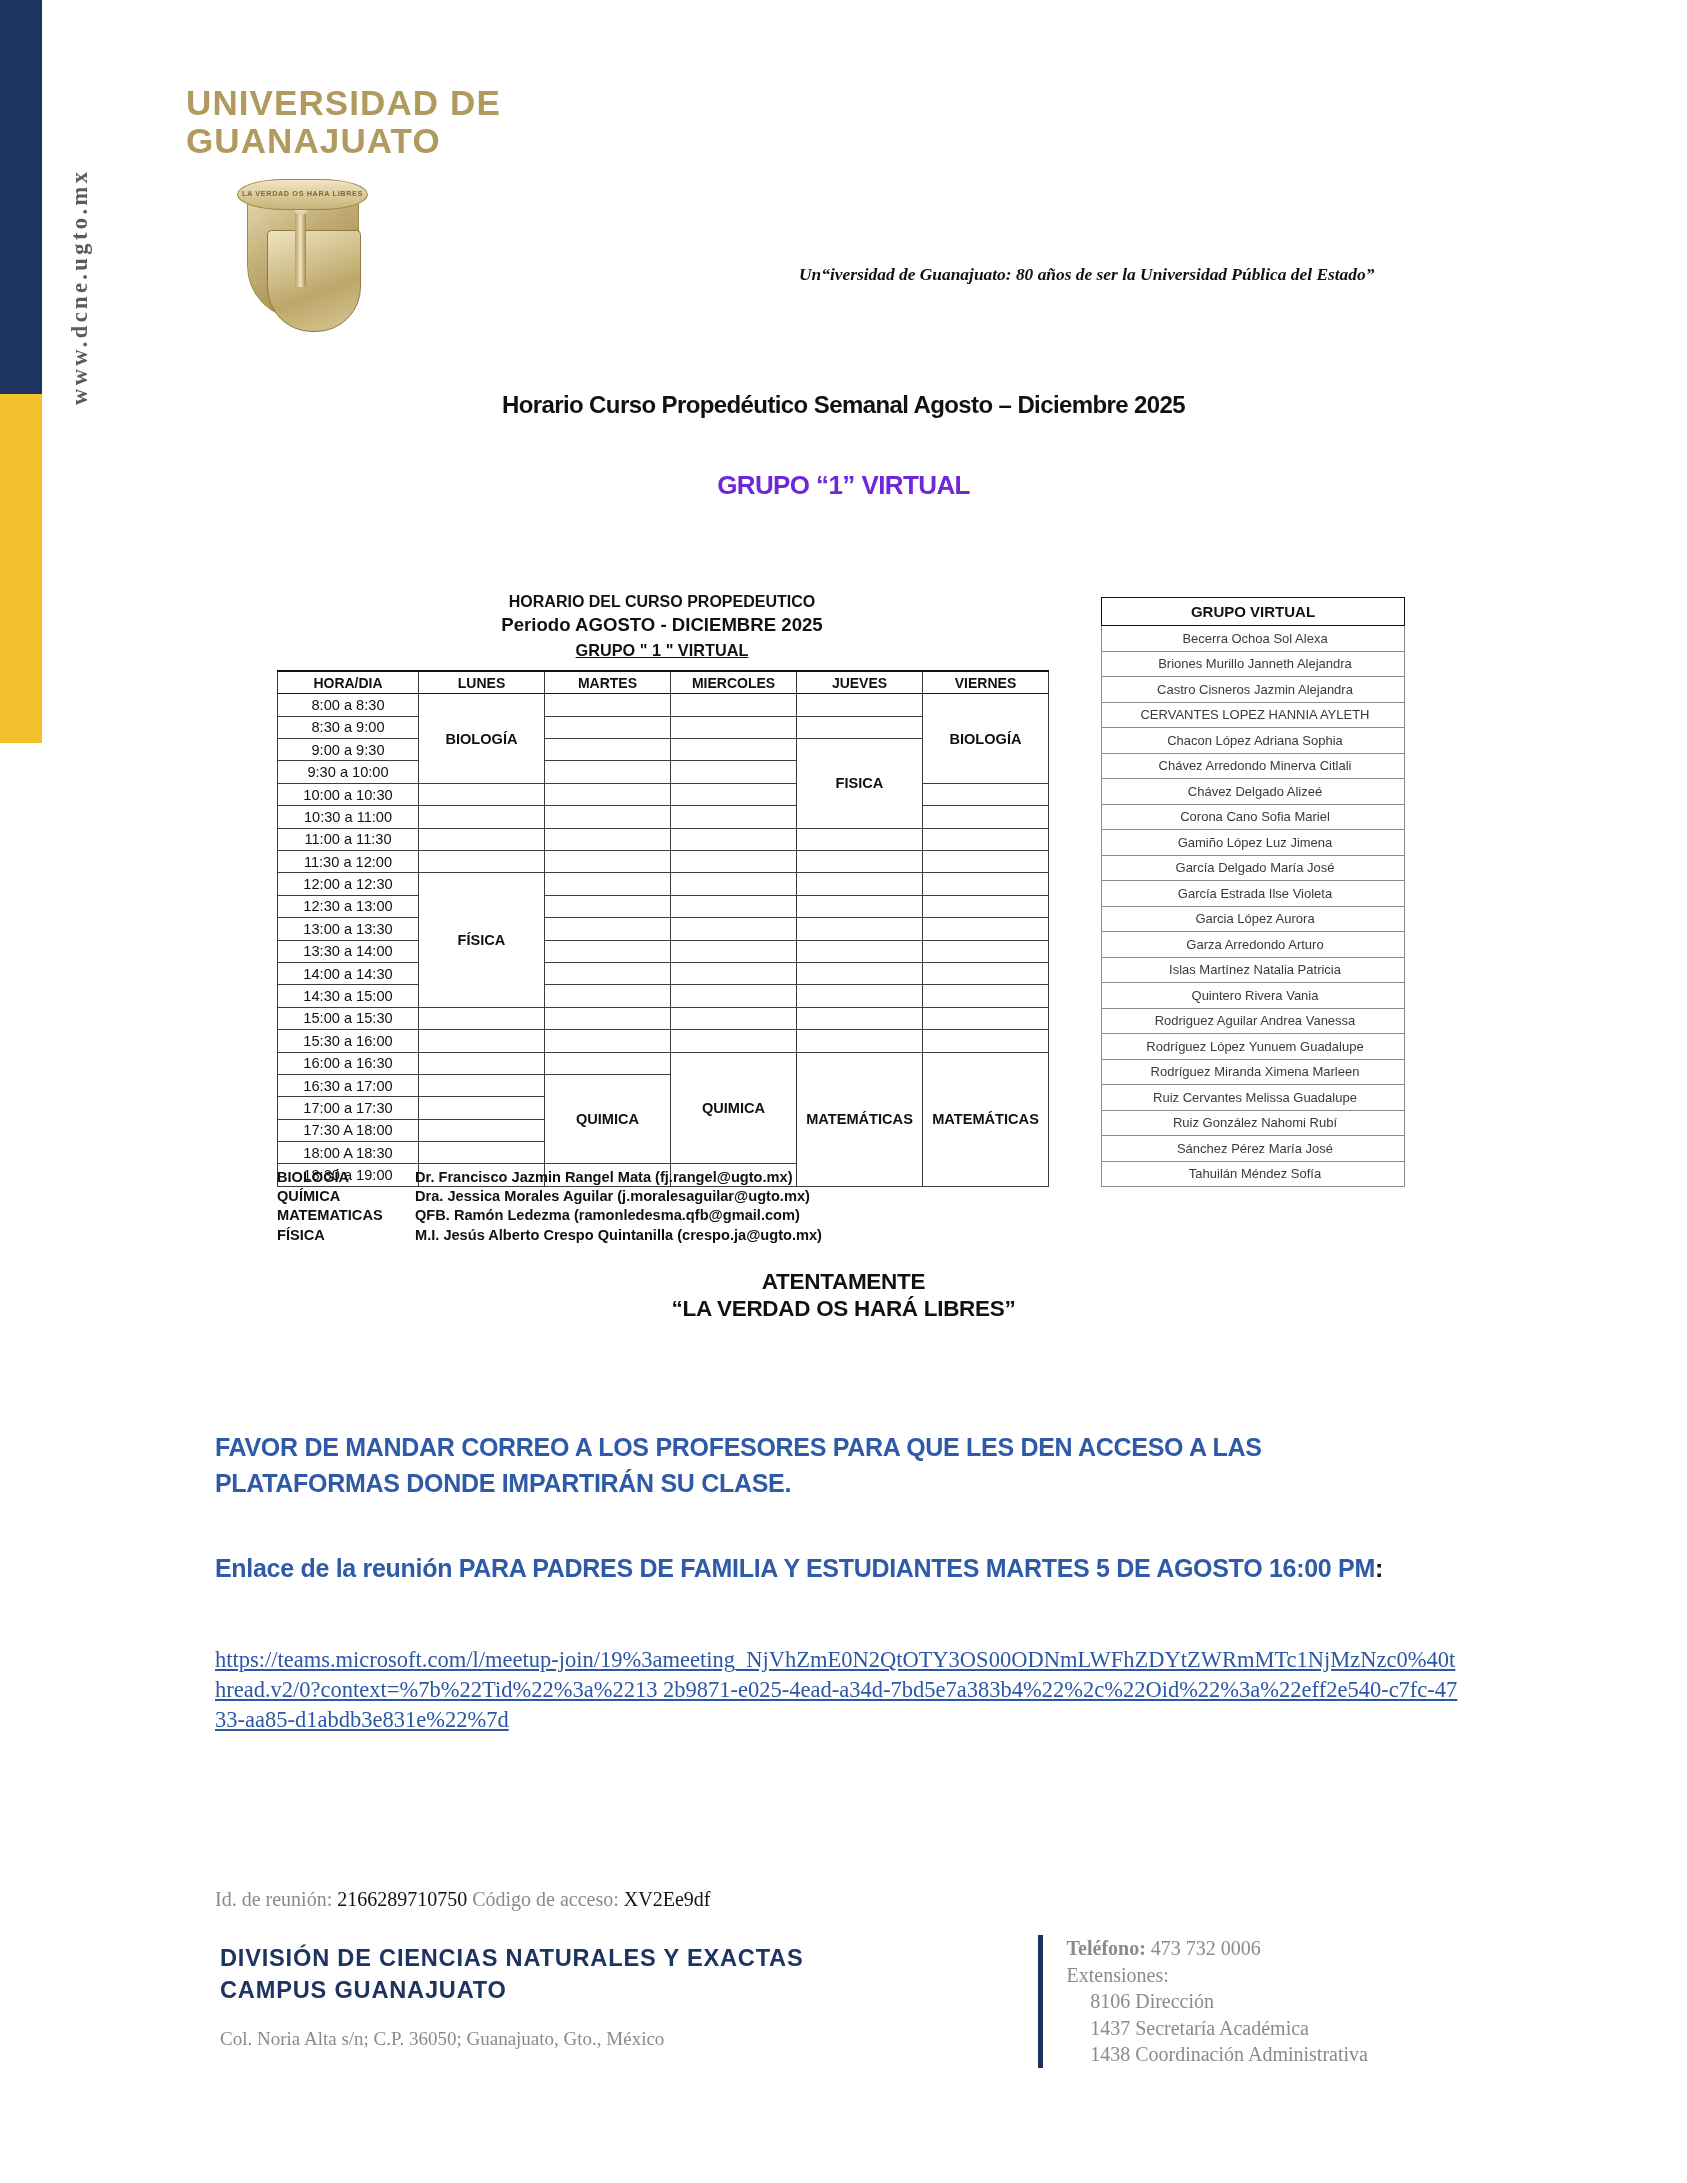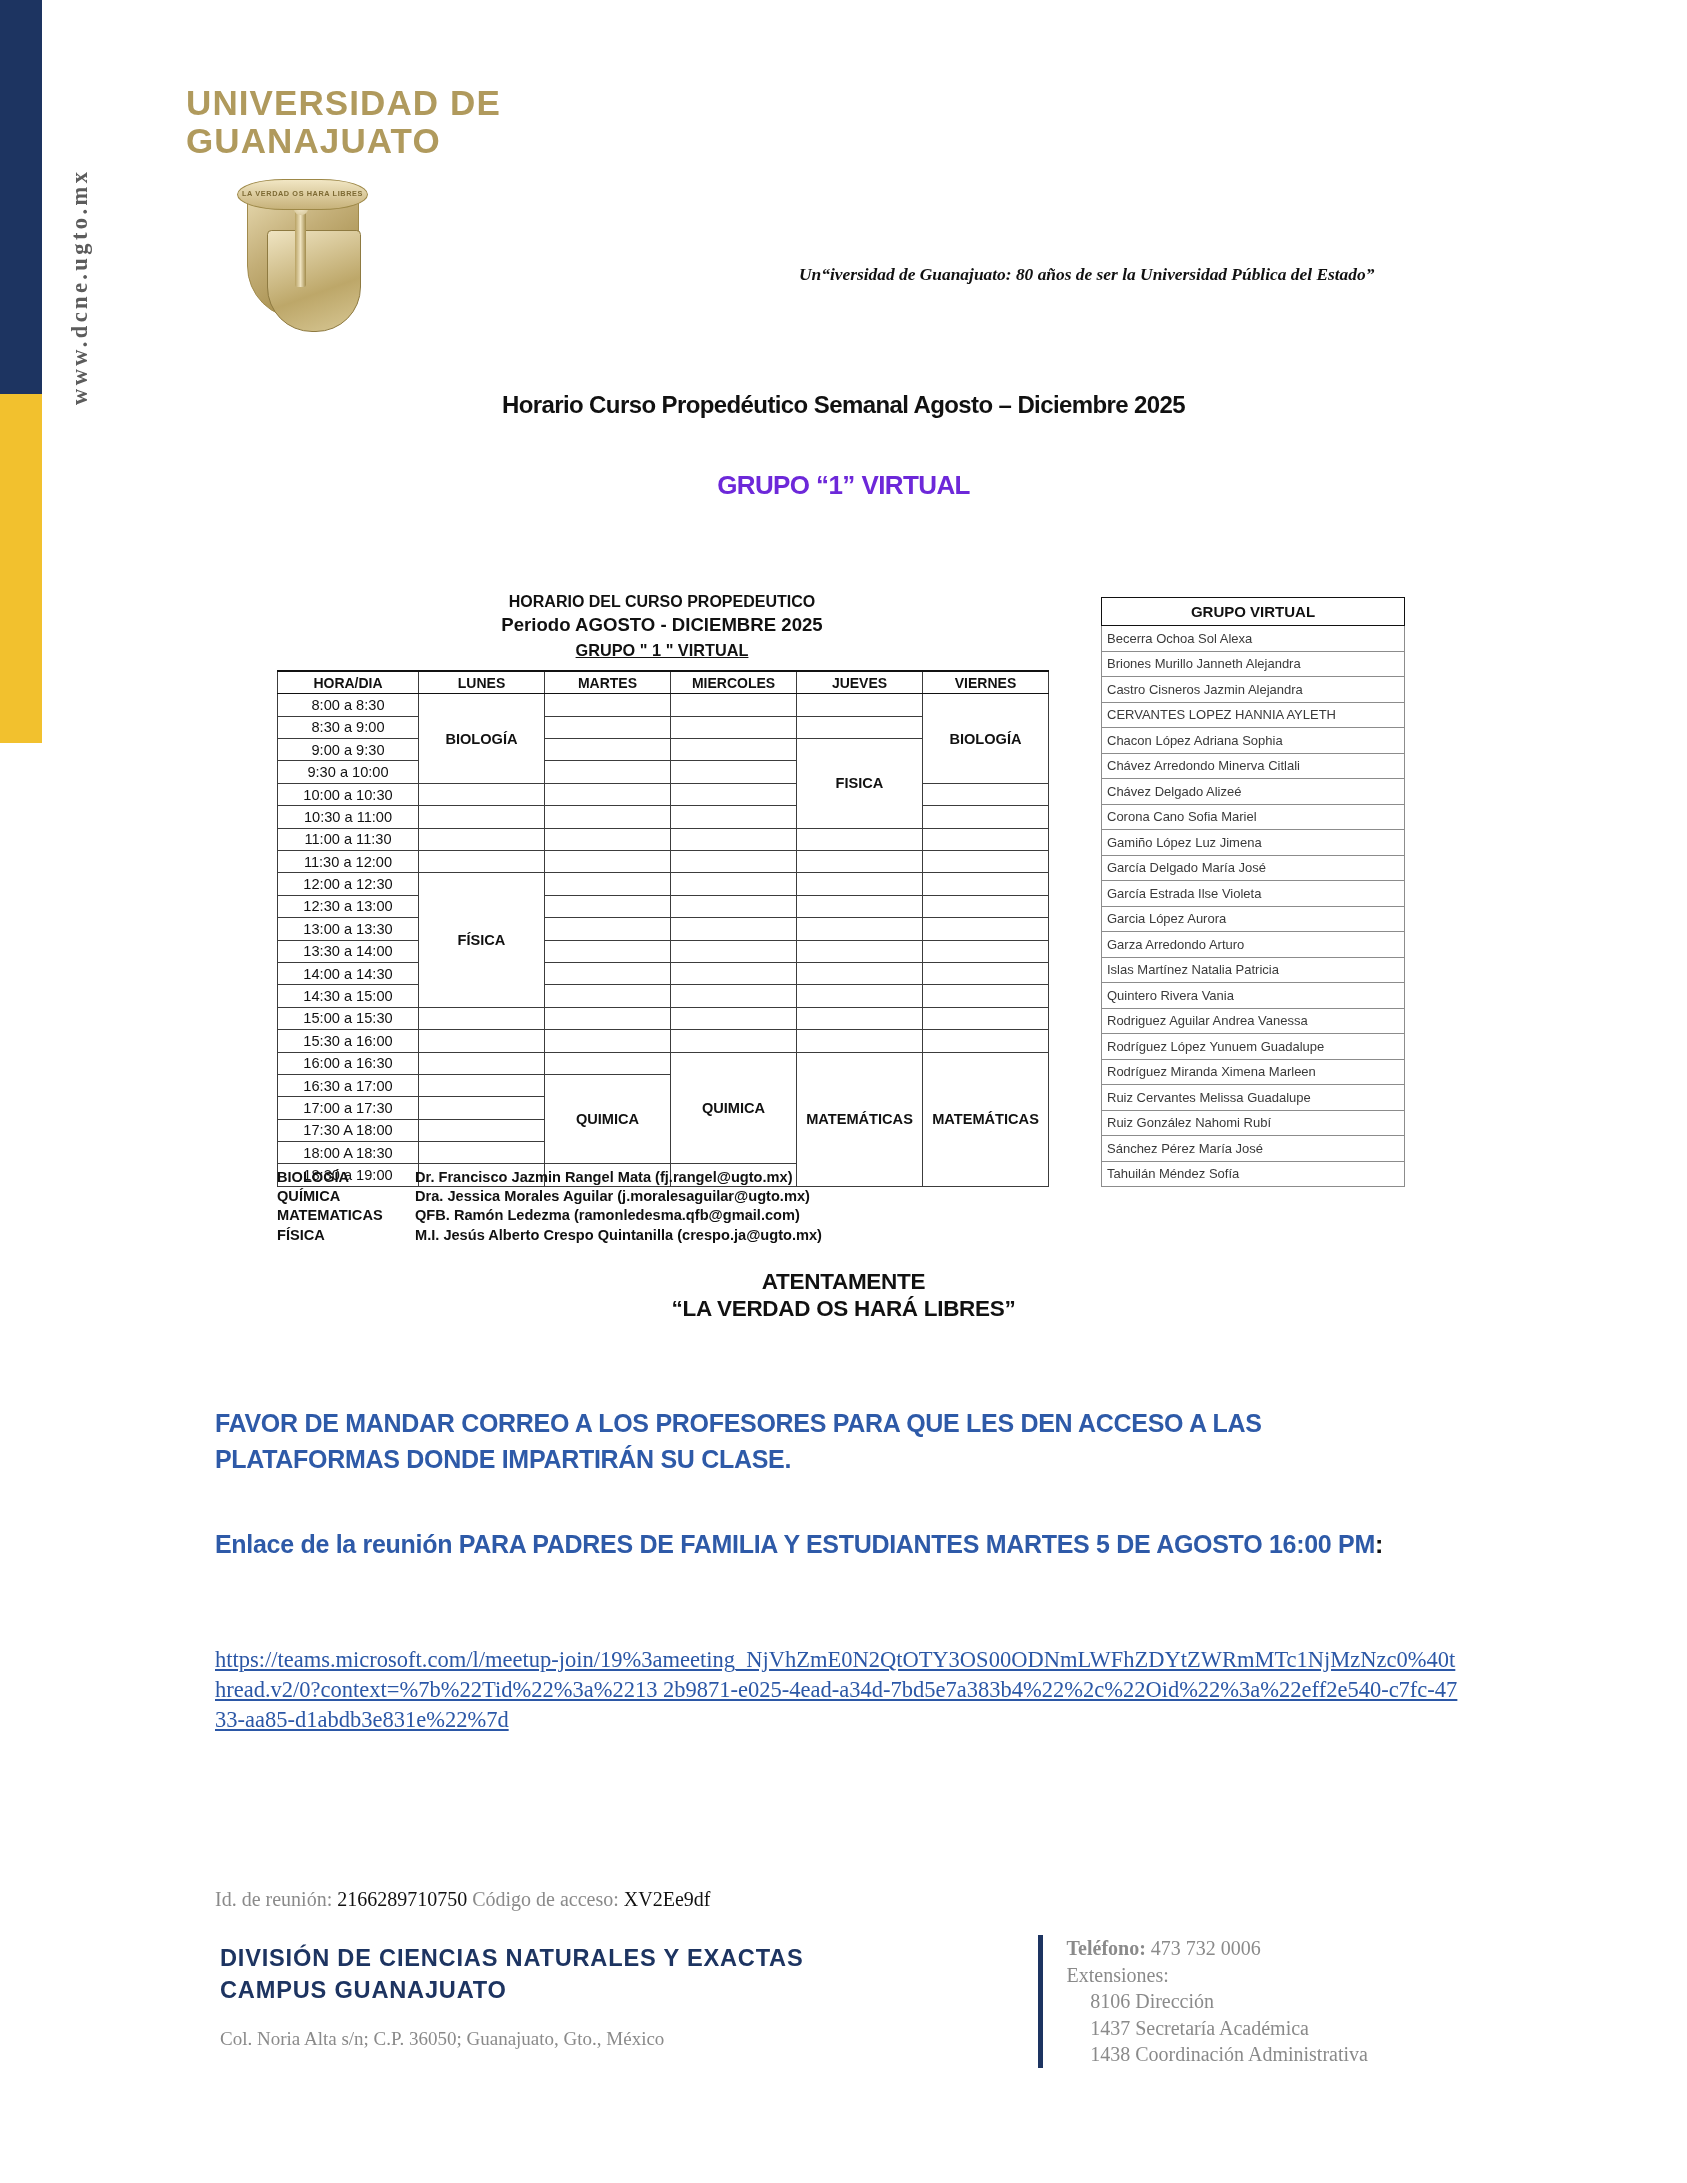--- a/index.html
+++ b/index.html
@@ -130,37 +130,38 @@
   #roster{position:absolute;left:1101px;top:597px;width:304px;}
   table.roster{
     border-collapse:collapse;width:304px;table-layout:fixed;
     border:1.7px solid #111;
   }
   table.roster th{
     font-size:15px;font-weight:bold;color:#111;text-align:center;
     border:1.1px solid #111;height:25px;
   }
   table.roster td{
-    font-size:13px;color:#3a3a3a;text-align:left;
+    font-size:13px;color:#3a3a3a;text-align:center;
     border:0.6px solid #8c8c8c;height:22.5px;padding-left:5px;
     white-space:nowrap;overflow:hidden;
   }
 
   
   #closing{
     position:absolute;left:0;top:1268px;width:1687px;text-align:center;
     color:#111;font-weight:bold;font-size:22.5px;line-height:1.22;
     letter-spacing:-0.3px;
   }
 
   
   .blue-para{
     position:absolute;left:215px;width:1226px;
     color:#2e5aa8;font-weight:bold;font-size:25px;line-height:1.42;
     letter-spacing:-0.3px;
+    margin-top:24px;
   }
   #para-correo{top:1406px;}
   #para-enlace{top:1527px;}
   #para-enlace .plain{color:#2e5aa8;}
   #para-enlace .tail{color:#111;}
 
   #teams-link{
     position:absolute;left:215px;top:1645px;width:1243px;
     color:#2b57a6;
     font-family:"Liberation Serif", serif;

